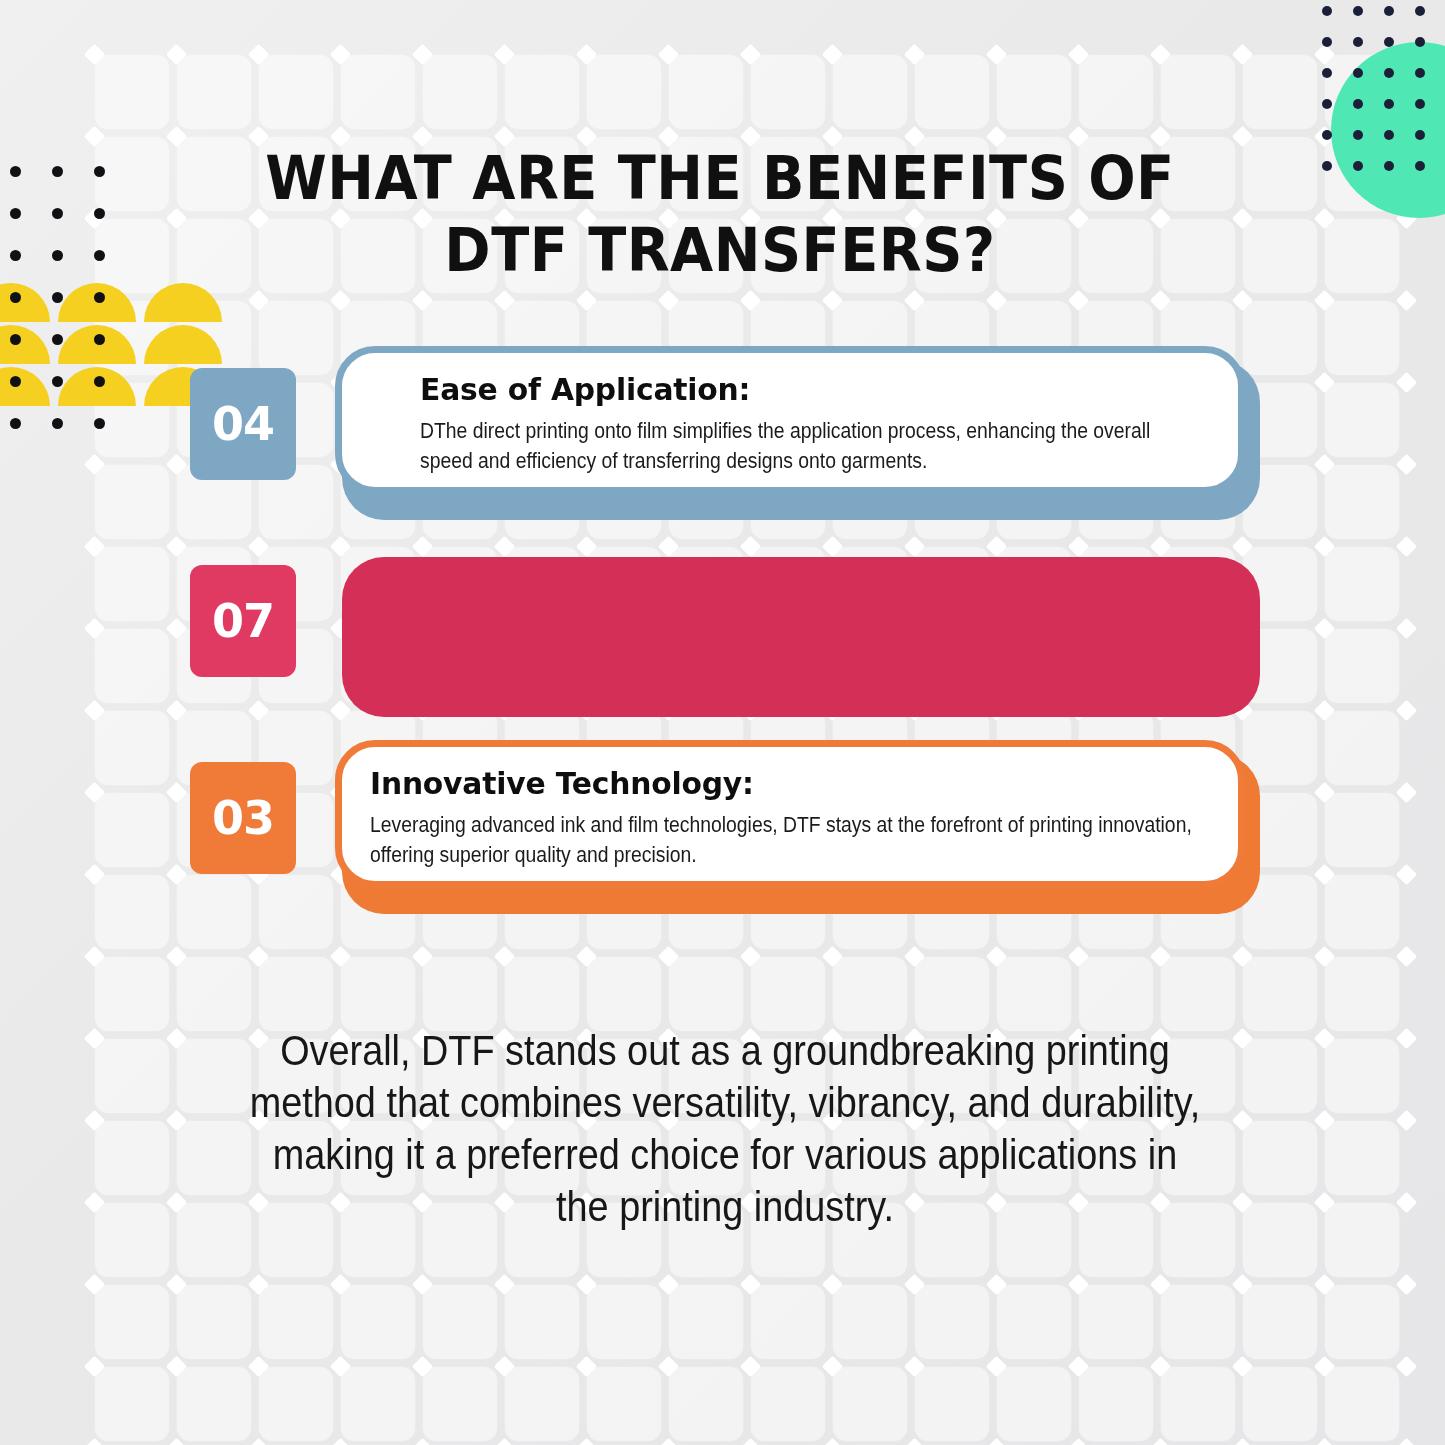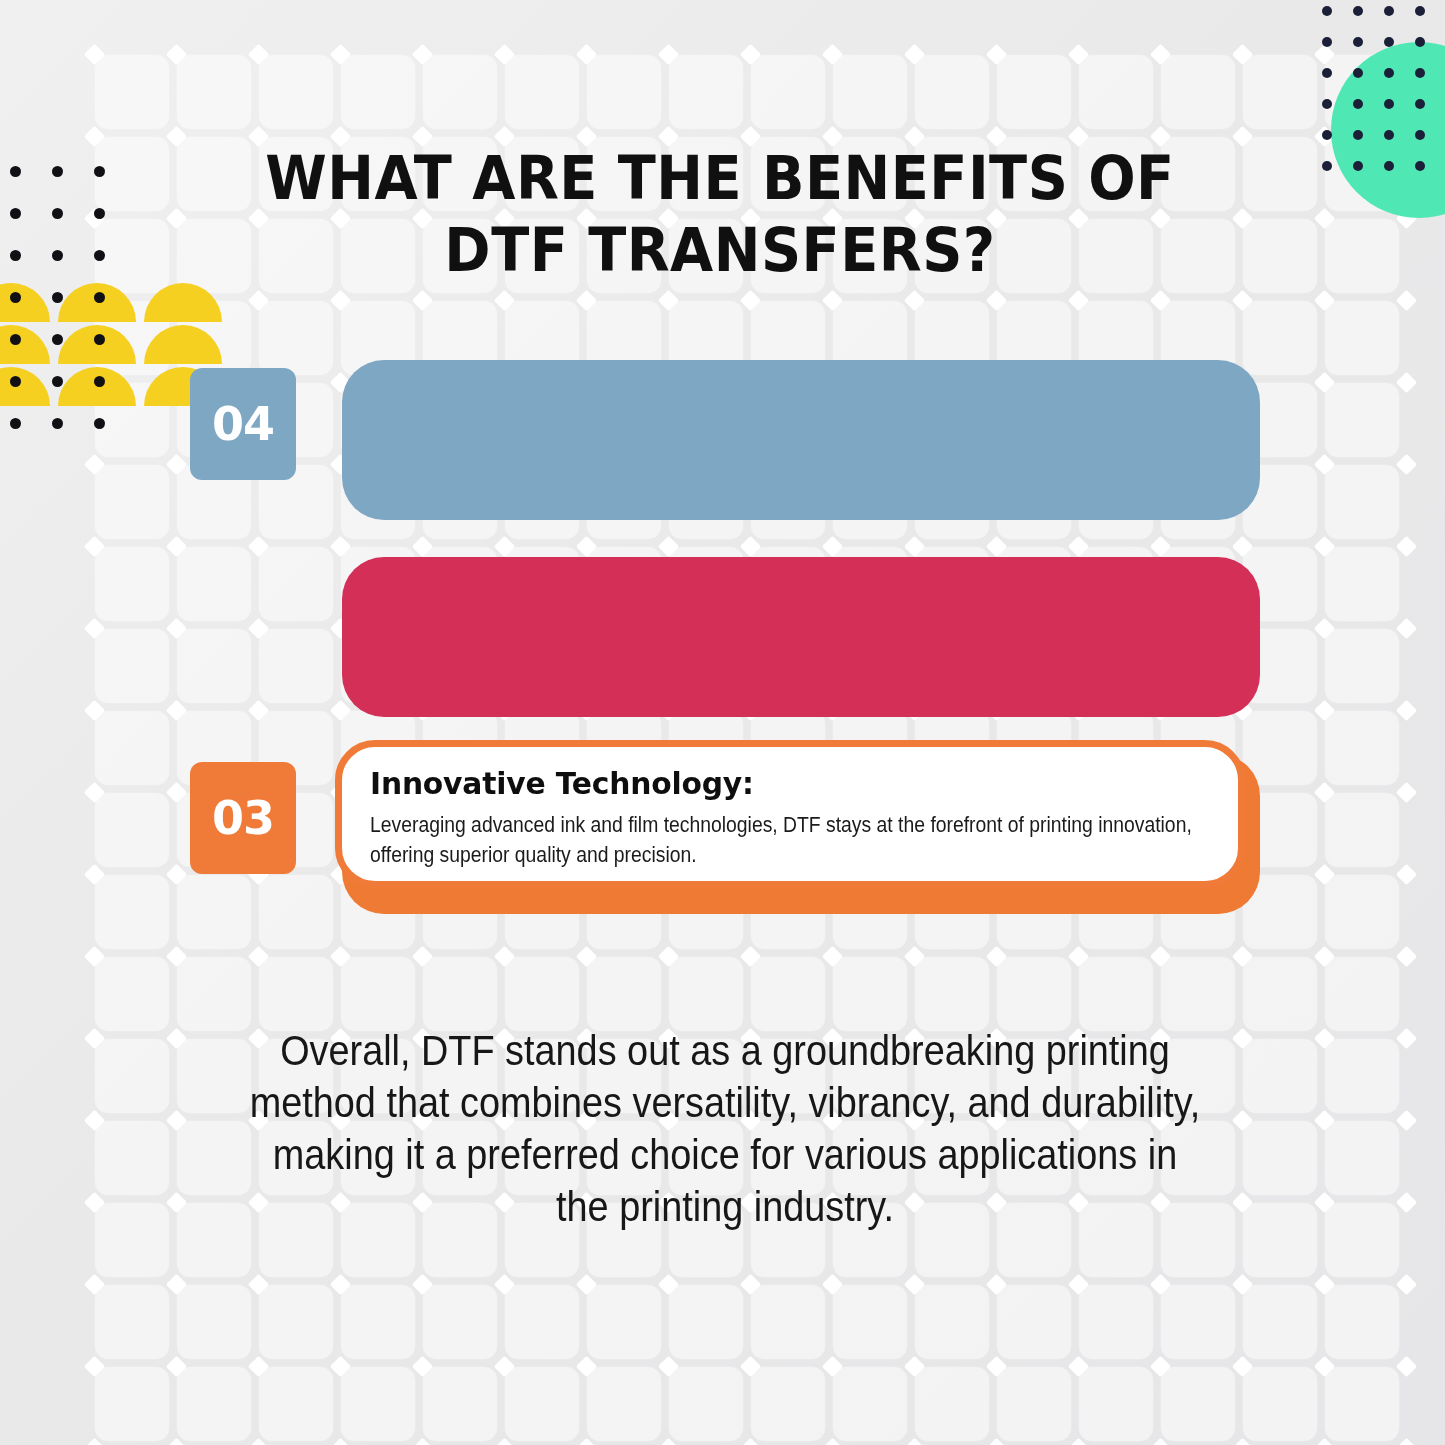--- a/index.html
+++ b/index.html
@@ -870,24 +870,29 @@
       <div class="dot" style="left: 93px; top: 155px; background: rgb(27, 31, 56);"></div>
     </div>
 
   <div class="content">
 
     <div class="title">WHAT ARE THE BENEFITS OF DTF TRANSFERS?</div>
 
     <div class="card-row r0">
       <div class="card-shadow" style="background: rgb(126, 167, 196);"></div>
       <div class="badge" style="background: rgb(126, 167, 196);">04</div>
+      <div class="card" style="border-color: rgb(126, 167, 196);">
+        <p class="card-title">Ease of Application:</p>
+        <p class="card-body">DThe direct printing onto film simplifies the application process, enhancing the overall speed and efficiency of transferring designs onto garments.</p>
+      </div>
     </div>
 
     <div class="card-row r1">
       <div class="card-shadow" style="background: rgb(212, 47, 87);"></div>
+      <div class="badge" style="background: rgb(225, 58, 98);">07</div>
     </div>
 
     <div class="card-row r2">
       <div class="card-shadow" style="background: rgb(239, 122, 52);"></div>
       <div class="badge" style="background: rgb(240, 123, 56);">03</div>
       <div class="card" style="border-color: rgb(240, 123, 56); padding-left: 28px;">
         <p class="card-title">Innovative Technology:</p>
         <p class="card-body">Leveraging advanced ink and film technologies, DTF stays at the forefront of printing innovation, offering superior quality and precision.</p>
       </div>
     </div>

